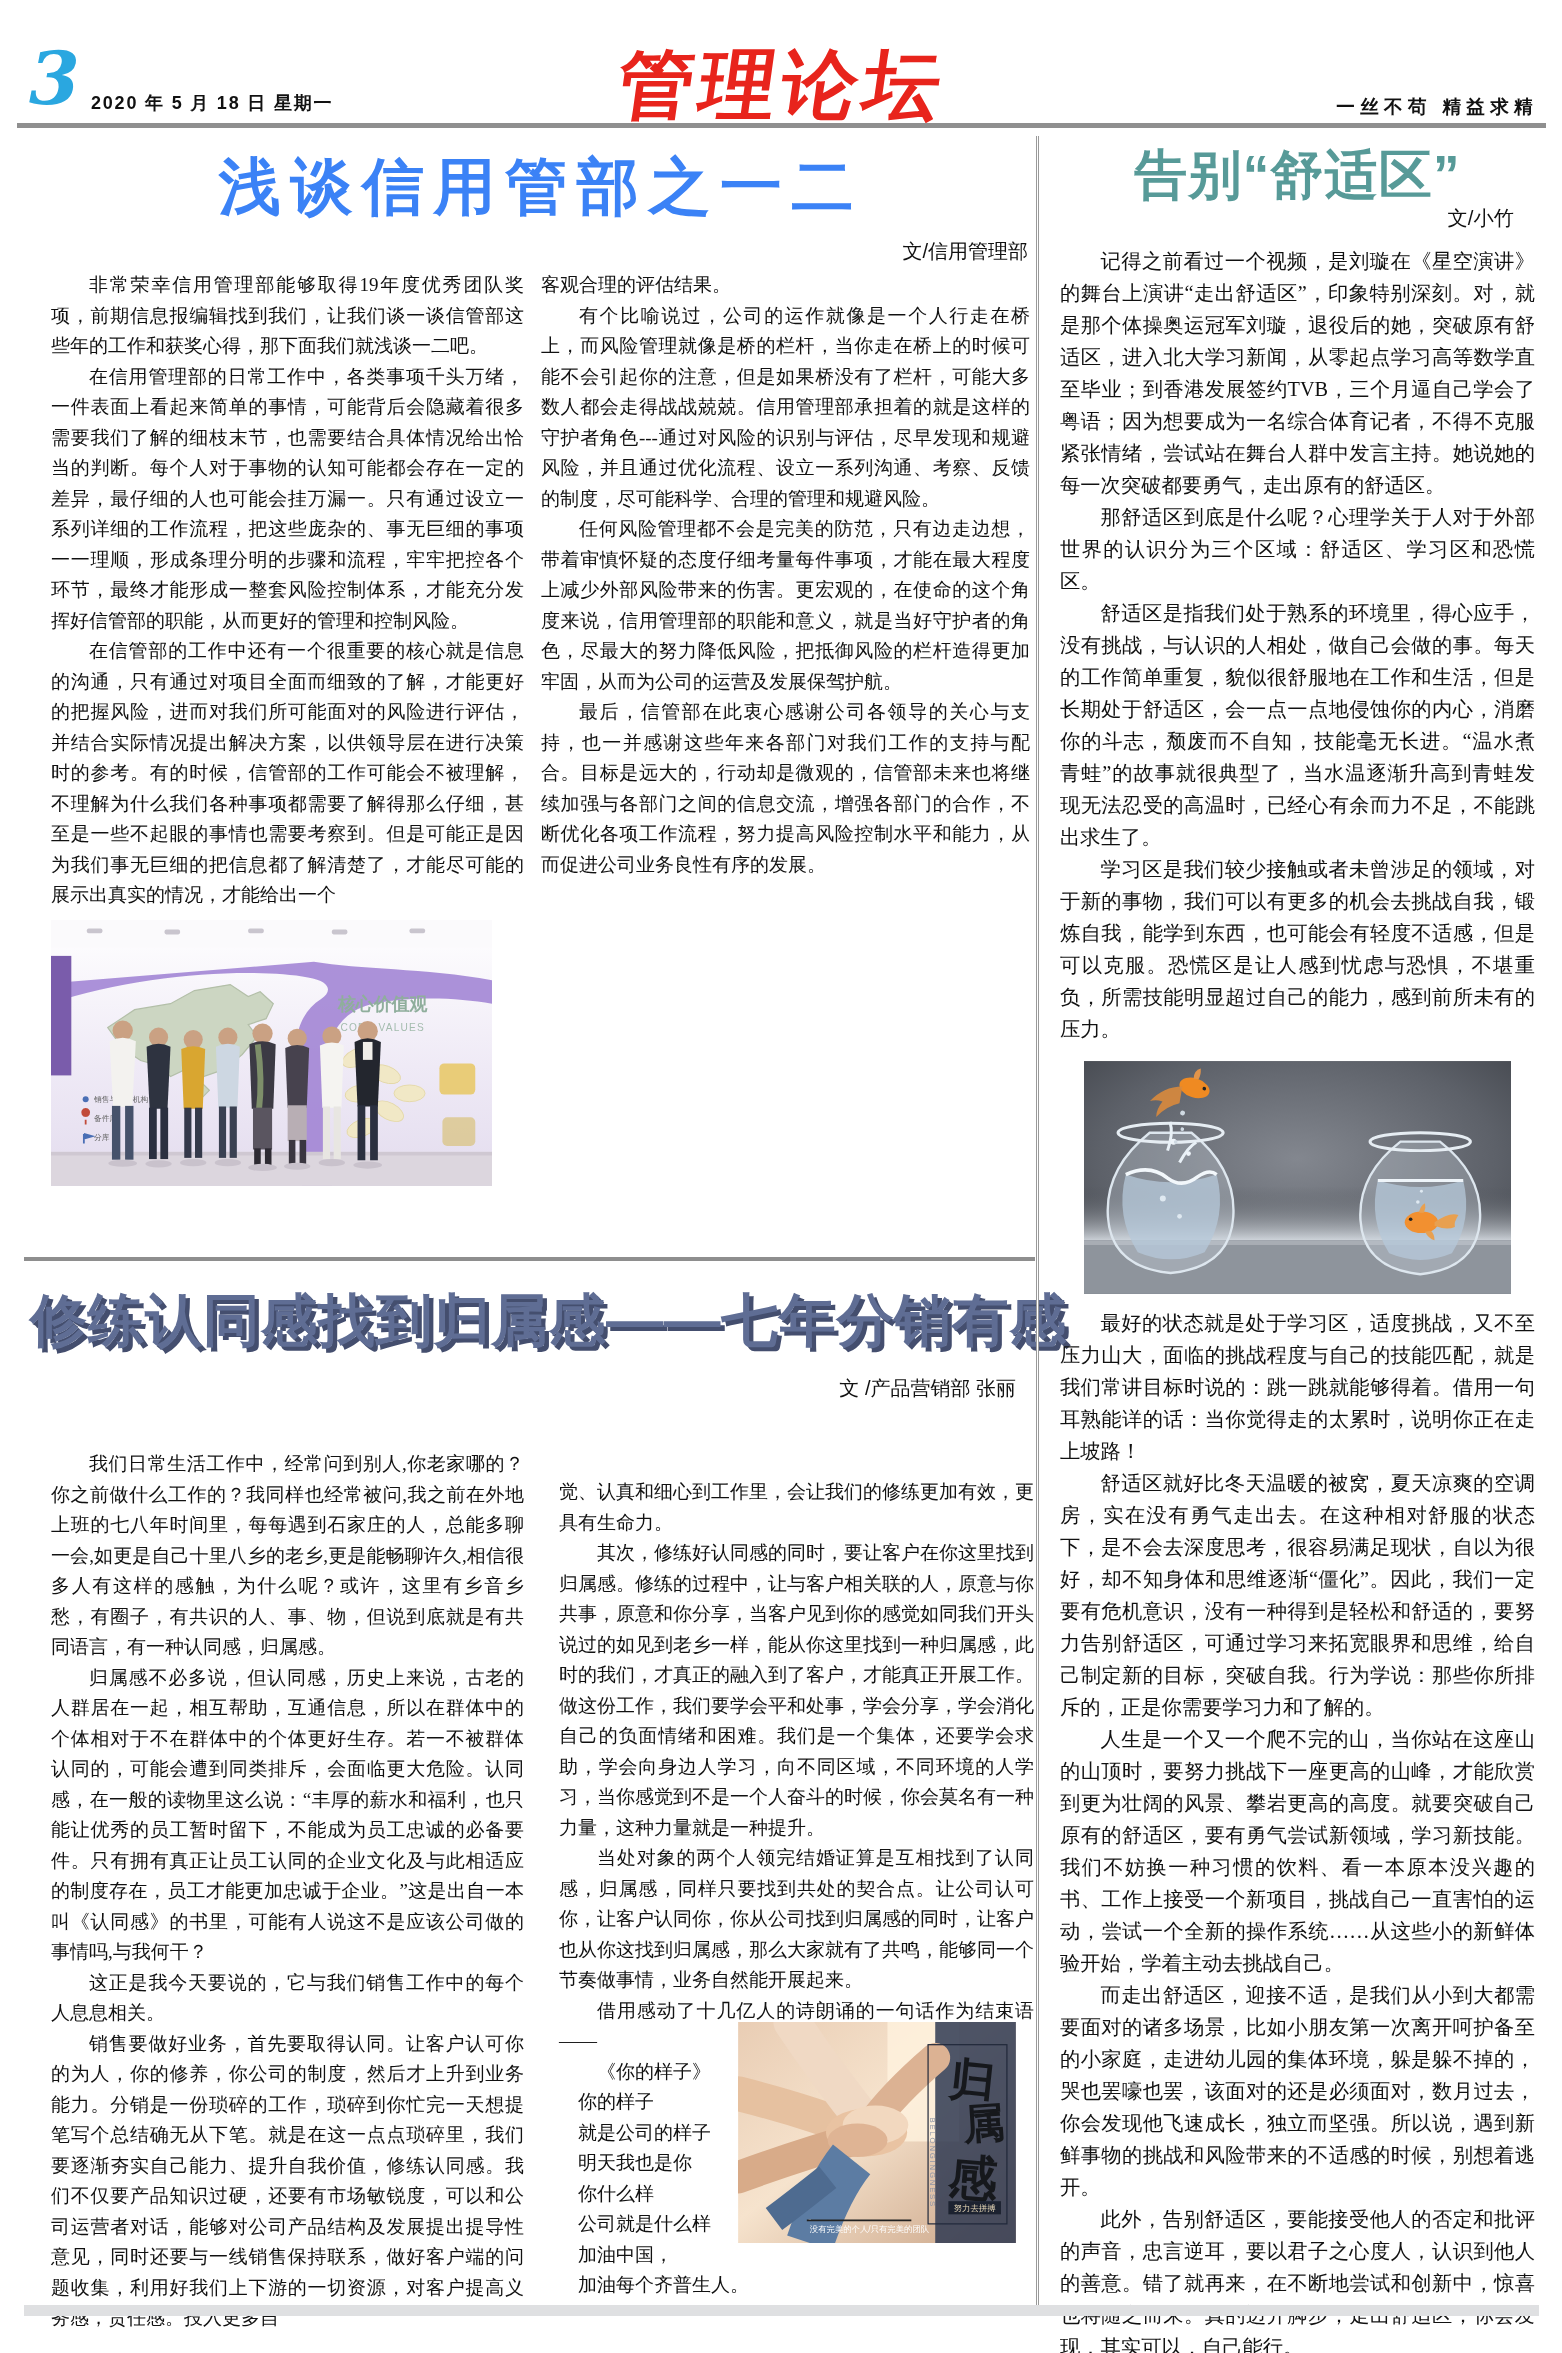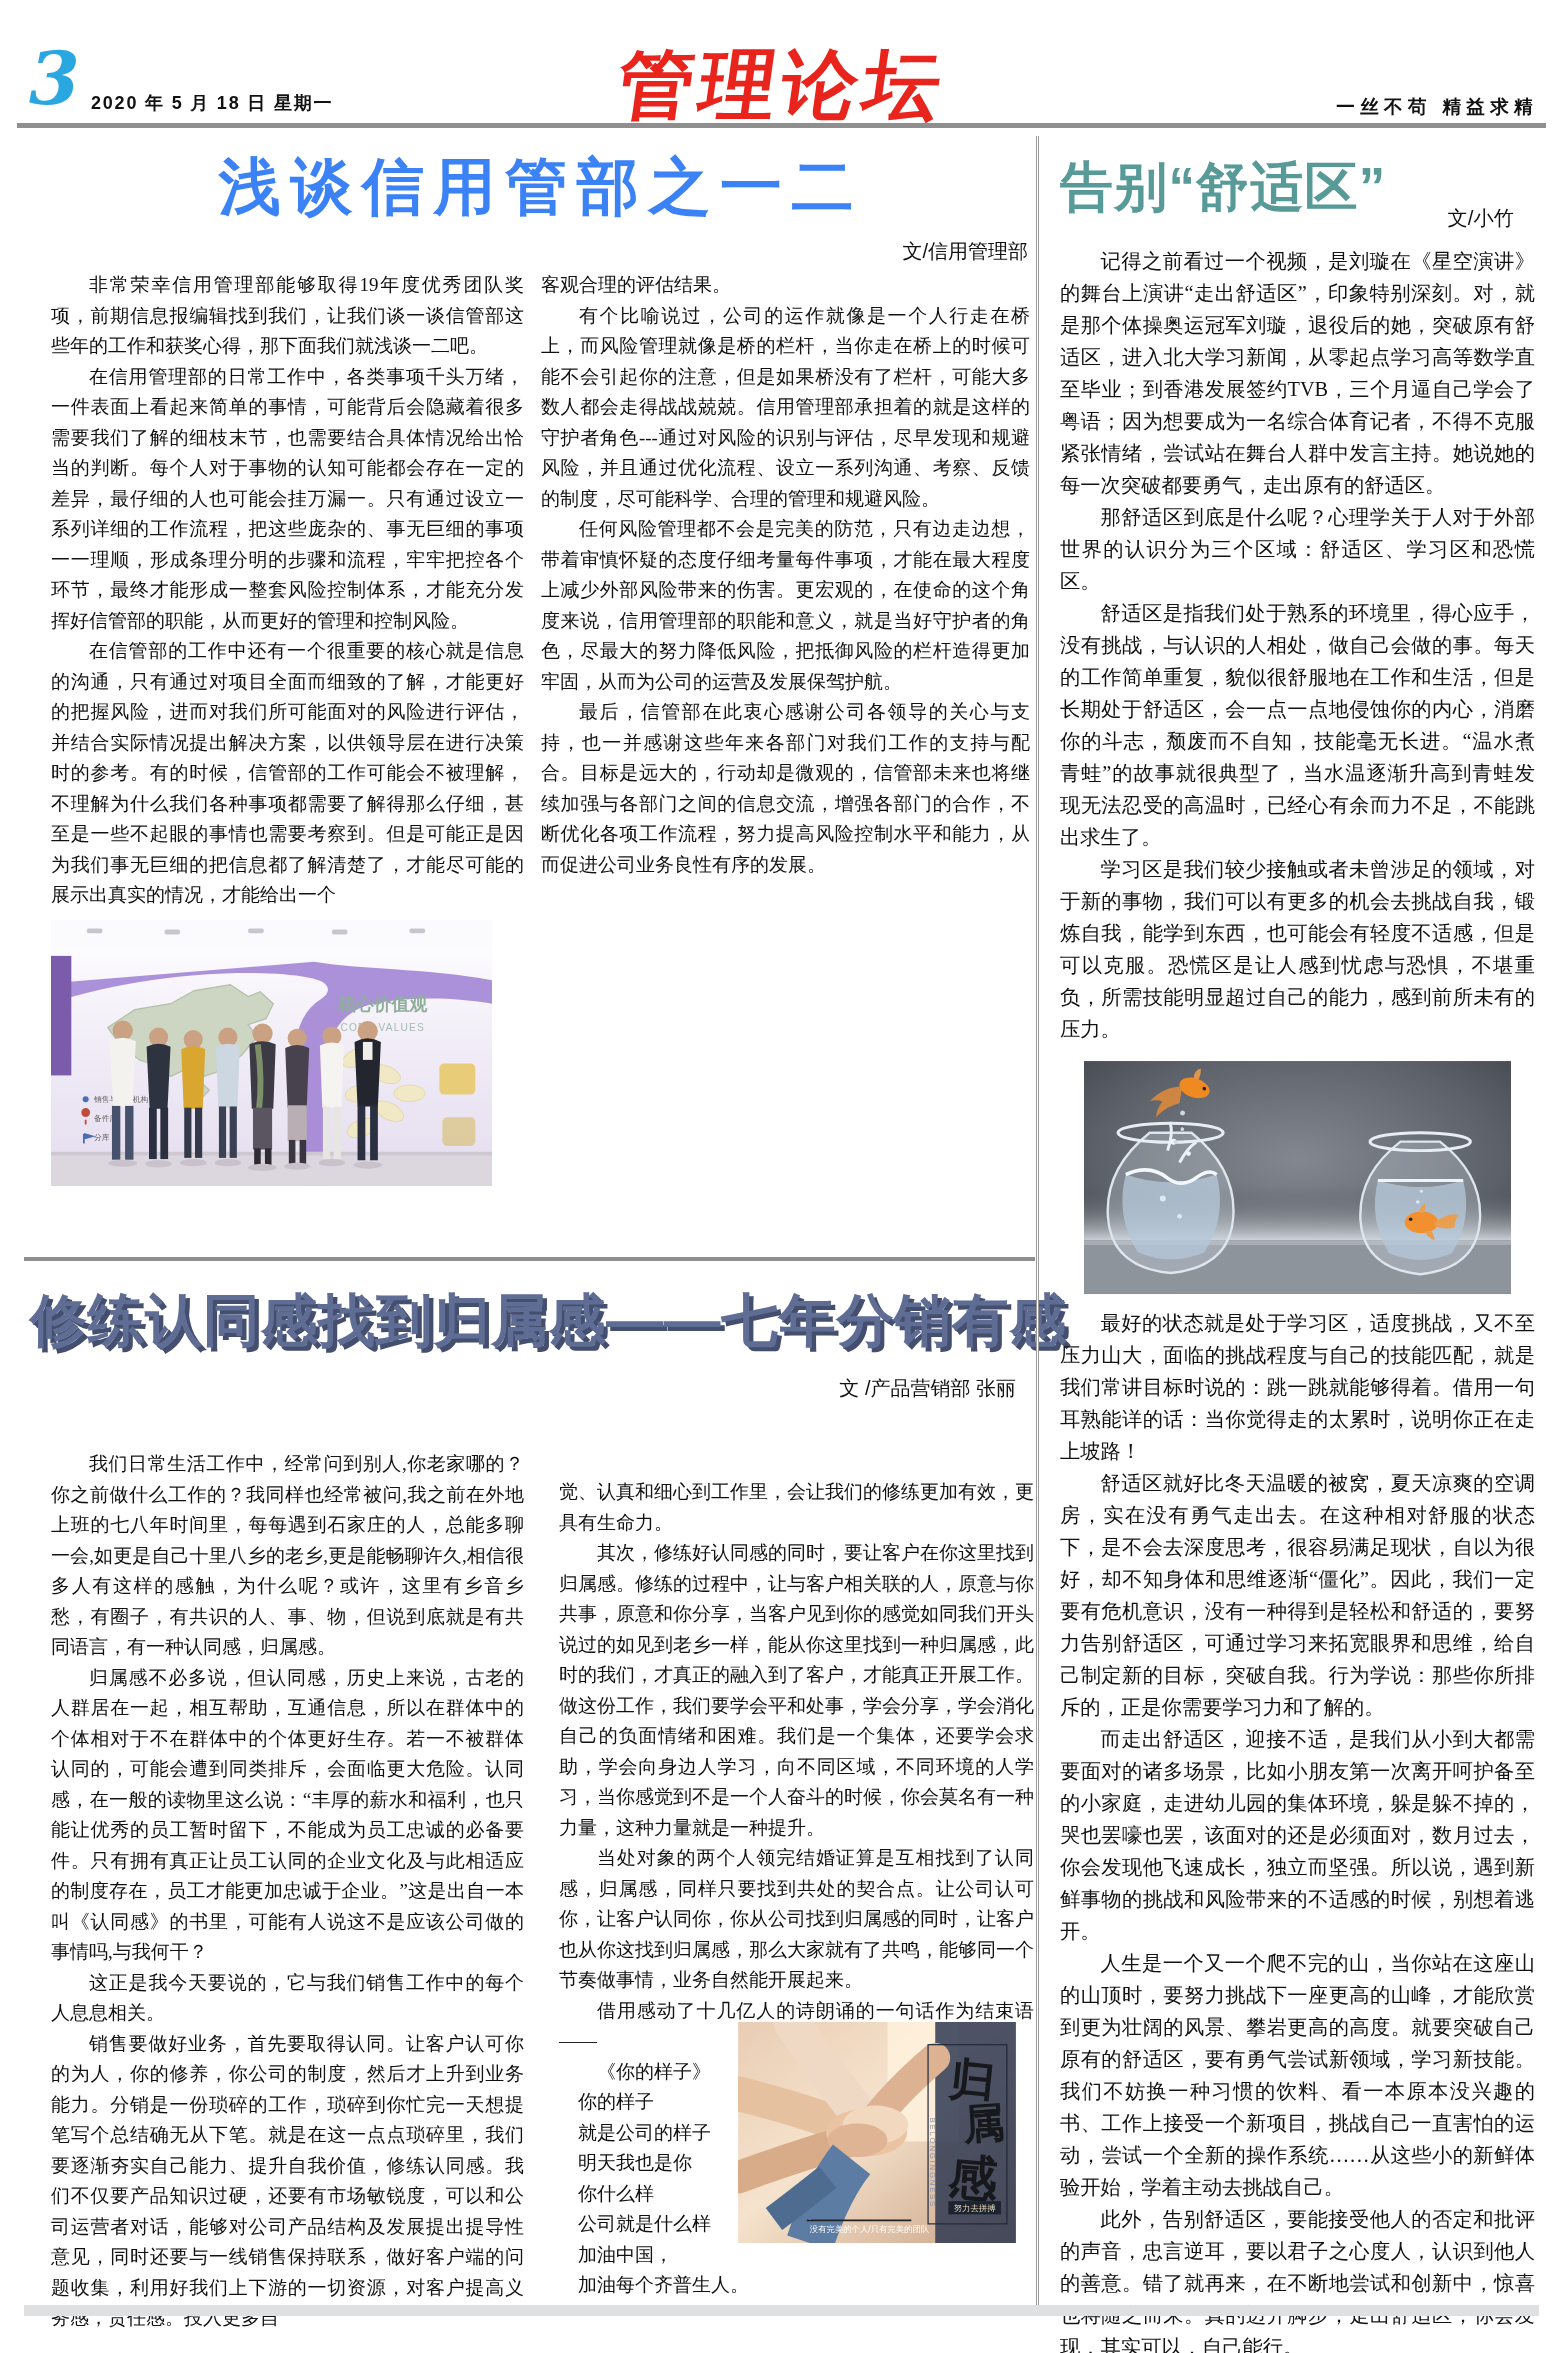--- a/index.html
+++ b/index.html
@@ -15,21 +15,21 @@
             font-size:76px;font-weight:900;color:#e8241c;letter-spacing:6px;
             font-family:"Liberation Serif",serif;white-space:nowrap;}
   .slogan{right:25px;top:94px;font-size:18.5px;font-weight:bold;letter-spacing:5.4px;
           font-family:"Liberation Sans","DejaVu Sans",sans-serif;}
   .header-rule{left:16.7px;top:123px;width:1529px;height:5.4px;background:#8f8f8f;}
   
   .a1-title{left:48px;top:145px;width:986px;text-align:center;font-size:62px;font-weight:bold;
             color:#3b82f6;letter-spacing:9.6px;font-family:"Liberation Sans","DejaVu Sans",sans-serif;white-space:nowrap;}
   .a1-byline{left:48px;top:238px;width:980px;text-align:right;font-size:20px;
              font-family:"Liberation Sans","DejaVu Sans",sans-serif;}
-  .a2-title{left:0;top:18px;width:475px;font-size:53px;font-weight:bold;
+  .a2-title{left:0;top:6px;width:475px;text-align:center;font-size:53px;font-weight:bold;
             color:#579a98;letter-spacing:1.2px;font-family:"Liberation Sans","DejaVu Sans",sans-serif;white-space:nowrap;position:absolute;}
   .a2-byline{position:absolute;left:0;top:70px;width:454px;text-align:right;font-size:20.3px;
              font-family:Liberation Sans, sans-serif;}
   .a3-title{left:30px;top:1283px;width:1004px;text-align:center;font-size:57px;font-weight:bold;
             color:#5f6d94;letter-spacing:0.6px;text-shadow:4.2px 4.2px 0 #444e6e;
             font-family:"Liberation Sans","DejaVu Sans",sans-serif;white-space:nowrap;}
   .a3-byline{left:48px;top:1375px;width:968px;text-align:right;font-size:20px;
              font-family:"Liberation Sans","DejaVu Sans",sans-serif;}
   
   .col{position:absolute;text-align:justify;}
@@ -338,22 +338,22 @@
             <path d="M6 16 q6 12 16 14 q0 -10 -6 -16 Z" fill="#e8a050"></path>
             <circle cx="-6" cy="-34" r="3" fill="#dfe9f1"></circle>
               <circle cx="0" cy="-52" r="2.5" fill="#dfe9f1"></circle>
           </g>
         </g>
       </svg>
 
       <div>
           <p class="para">最好的状态就是处于学习区，适度挑战，又不至压力山大，面临的挑战程度与自己的技能匹配，就是我们常讲目标时说的：跳一跳就能够得着。借用一句耳熟能详的话：当你觉得走的太累时，说明你正在走上坡路！</p>
           <p class="para">舒适区就好比冬天温暖的被窝，夏天凉爽的空调房，实在没有勇气走出去。在这种相对舒服的状态下，是不会去深度思考，很容易满足现状，自以为很好，却不知身体和思维逐渐“僵化”。因此，我们一定要有危机意识，没有一种得到是轻松和舒适的，要努力告别舒适区，可通过学习来拓宽眼界和思维，给自己制定新的目标，突破自我。行为学说：那些你所排斥的，正是你需要学习力和了解的。</p>
+          <p class="para">人生是一个又一个爬不完的山，当你站在这座山的山顶时，要努力挑战下一座更高的山峰，才能欣赏到更为壮阔的风景、攀岩更高的高度。就要突破自己原有的舒适区，要有勇气尝试新领域，学习新技能。我们不妨换一种习惯的饮料、看一本原本没兴趣的书、工作上接受一个新项目，挑战自己一直害怕的运动，尝试一个全新的操作系统……从这些小的新鲜体验开始，学着主动去挑战自己。</p>
           <p class="para">而走出舒适区，迎接不适，是我们从小到大都需要面对的诸多场景，比如小朋友第一次离开呵护备至的小家庭，走进幼儿园的集体环境，躲是躲不掉的，哭也罢嚎也罢，该面对的还是必须面对，数月过去，你会发现他飞速成长，独立而坚强。所以说，遇到新鲜事物的挑战和风险带来的不适感的时候，别想着逃开。</p>
-          <p class="para">人生是一个又一个爬不完的山，当你站在这座山的山顶时，要努力挑战下一座更高的山峰，才能欣赏到更为壮阔的风景、攀岩更高的高度。就要突破自己原有的舒适区，要有勇气尝试新领域，学习新技能。我们不妨换一种习惯的饮料、看一本原本没兴趣的书、工作上接受一个新项目，挑战自己一直害怕的运动，尝试一个全新的操作系统……从这些小的新鲜体验开始，学着主动去挑战自己。</p>
           <p class="para">此外，告别舒适区，要能接受他人的否定和批评的声音，忠言逆耳，要以君子之心度人，认识到他人的善意。错了就再来，在不断地尝试和创新中，惊喜也将随之而来。真的迈开脚步，走出舒适区，你会发现，其实可以，自己能行。</p>
           <p class="para">最后，我们明明可以更努力一点，有更多的时间和精力去做更多的事情，不要在应该拼搏的年纪里，想得太多，做得太少，耽于享乐。</p>
         </div>
     </div>
   </div>
 
   <div class="abs bottom-band"></div>
 
 </div>
 

